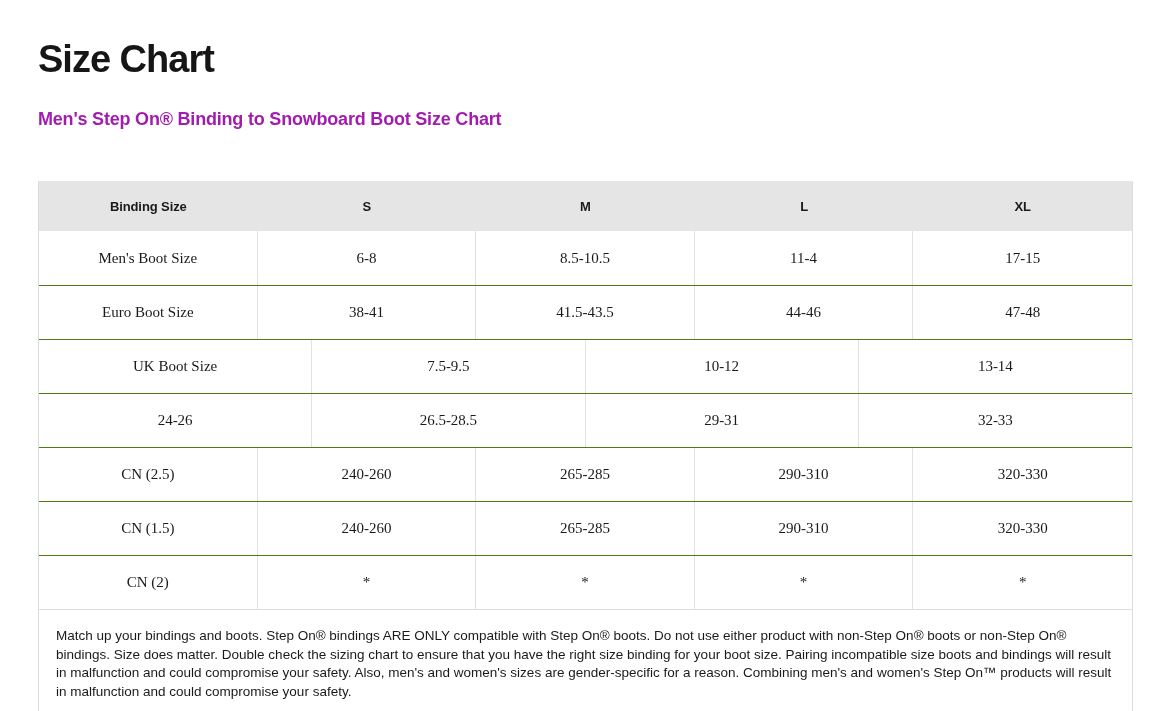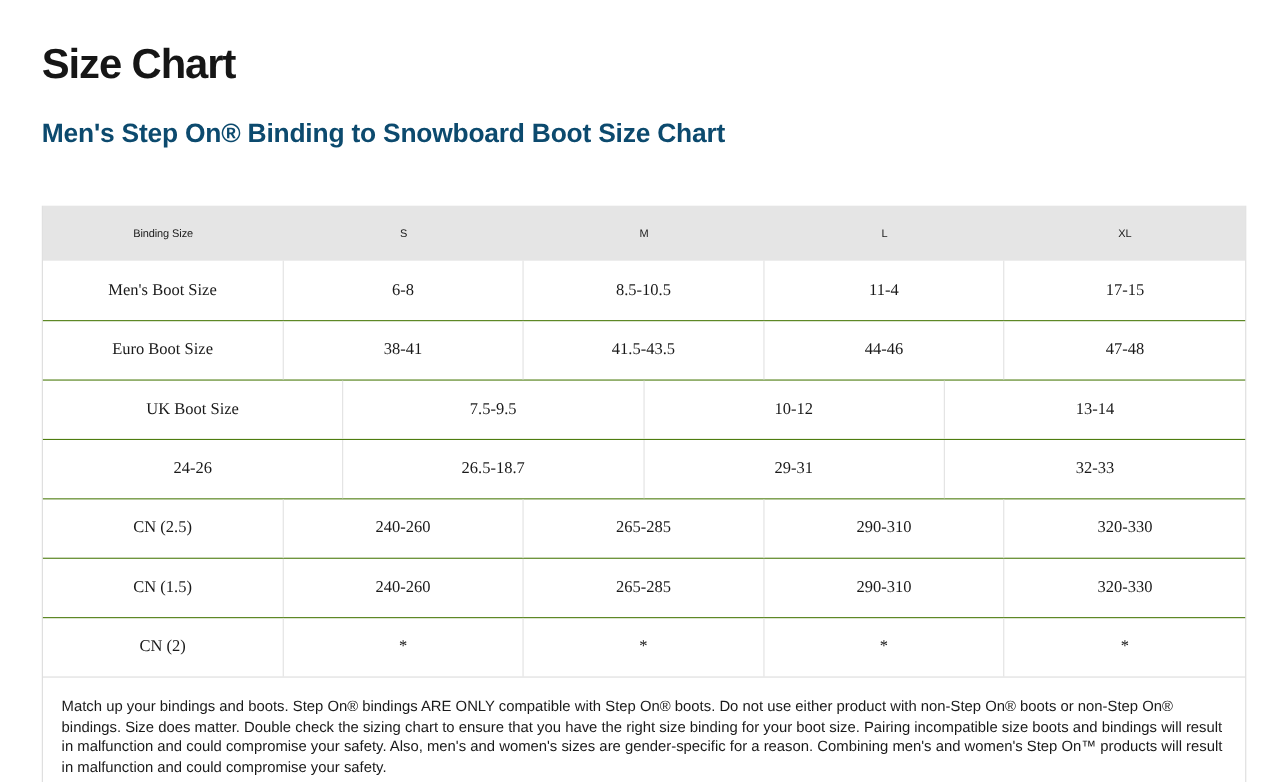--- a/index.html
+++ b/index.html
@@ -19,43 +19,43 @@
   h1.page-title {
     margin: 40px 0 0 0;
     font-size: 38px;
     font-weight: 700;
     letter-spacing: -1px;
     line-height: 1;
     color: #161616;
   }
   h2.chart-subtitle {
     margin: 32px 0 0 0;
-    font-size: 24px;
+    font-size: 18px;
     font-weight: 700;
     letter-spacing: -0.2px;
     line-height: 1;
-    color: #0c4a6e;
+    color: #a21caf;
   }
   .size-table {
     margin-top: 53px;
     width: 1095px;
     border: 1px solid #dcdcdc;
     border-top: none;
   }
   .thead {
     display: flex;
     height: 50px;
     background: #e5e5e5;
     align-items: center;
   }
   .th {
     flex: 1 1 20%;
     text-align: center;
-    font-size: 10px;
-    font-weight: 400;
+    font-size: 13px;
+    font-weight: 700;
     letter-spacing: -0.1px;
   }
   .tr {
     display: flex;
     height: 54px;
     border-top: 1px solid #4d7c0f;
   }
   .tr:first-child { border-top: none; }
   .td {
     flex: 1 1 20%;
@@ -109,21 +109,21 @@
           <div class="td">47-48</div>
         </div>
         <div class="tr">
           <div class="td">UK Boot Size</div>
           <div class="td">7.5-9.5</div>
           <div class="td">10-12</div>
           <div class="td">13-14</div>
         </div>
         <div class="tr">
           <div class="td">24-26</div>
-          <div class="td">26.5-18.7</div>
+          <div class="td">26.5-28.5</div>
           <div class="td">29-31</div>
           <div class="td">32-33</div>
         </div>
         <div class="tr">
           <div class="td">CN (2.5)</div>
           <div class="td">240-260</div>
           <div class="td">265-285</div>
           <div class="td">290-310</div>
           <div class="td">320-330</div>
         </div>

